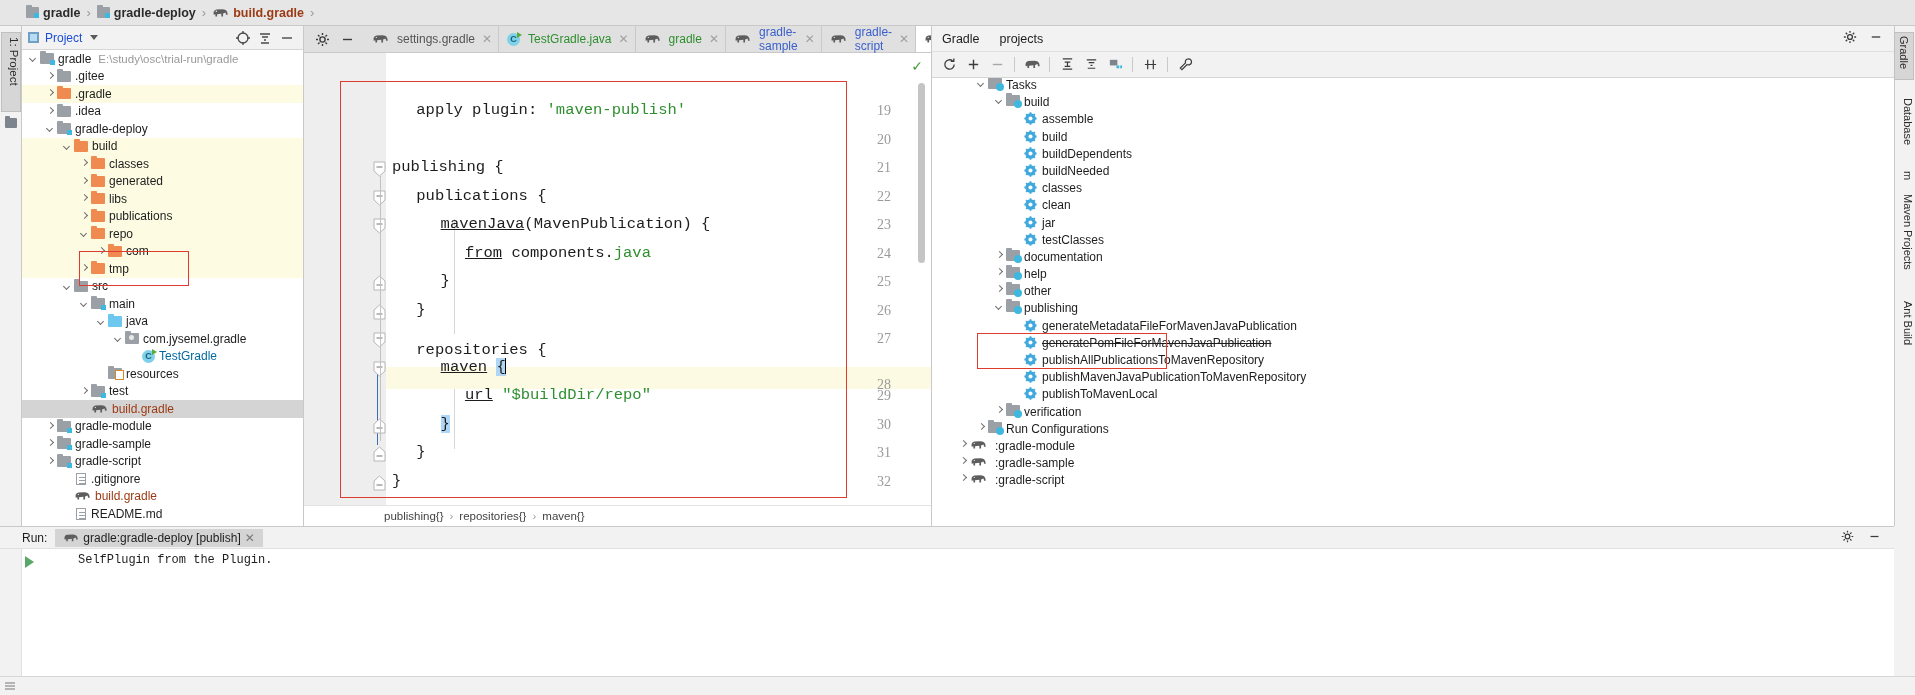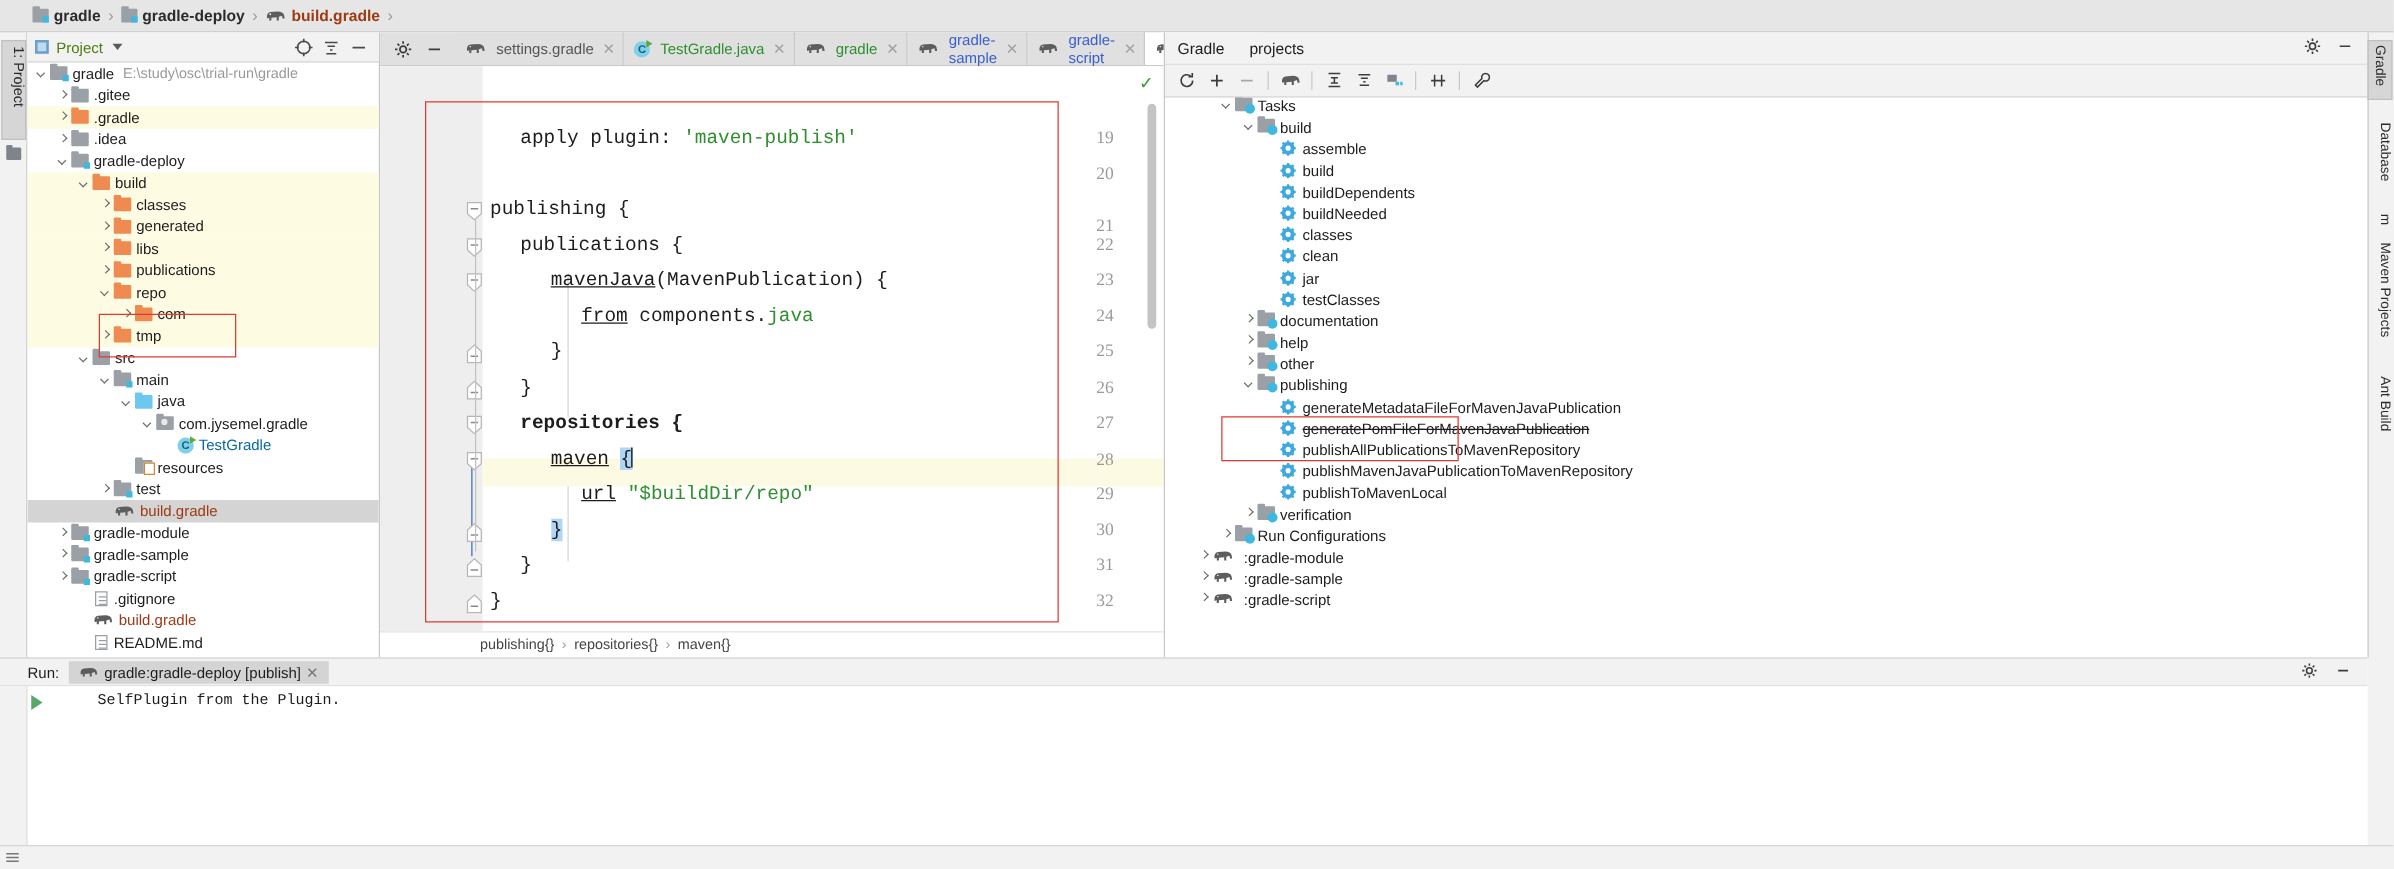--- a/index.html
+++ b/index.html
@@ -51,21 +51,21 @@
   }
   .vtab-ico:before{content:"";position:absolute;left:0;top:-2px;width:5px;height:3px;background:#7d848b;border-radius:1px 1px 0 0;}
 
   
   .projpanel { position:absolute; left:22px; top:26px; width:282px; height:500px; background:#fff; border-right:1px solid #c9c9c9; }
   .proj-header {
     height:24px; background:#f2f2f2; border-bottom:1px solid #d6d6d6;
     display:flex; align-items:center; padding:0 6px;
   }
   .proj-sq { width:11px;height:11px;border:2px solid #6f9fc4;background:#b8dcf2;margin-right:6px;}
-  .proj-title { font-size:12px; color:#4d7c0f; }
+  .proj-title { font-size:12px; color:#1d4ed8; }
   .caret-dn { width:0;height:0;border-left:4px solid transparent;border-right:4px solid transparent;border-top:5px solid #5a5a5a;margin-left:8px;}
   .hdr-spacer { flex:1 1 auto; }
   .hdr-ico { width:20px;height:20px;position:relative;margin-left:2px;}
   .tree { position:relative; height:476px; overflow:hidden; font-size:12px; }
   .trow { height:17.5px; display:flex; align-items:center; white-space:nowrap; position:relative;}
   .trow.hl-yellow { background:#fdfce3; }
   .trow.sel { background:#d4d4d4; }
   .arr { width:11px;height:11px;flex:0 0 auto;position:relative;margin-right:1px;}
   .arr.r:after{content:"";position:absolute;left:3px;top:2px;width:4px;height:4px;border-right:1.6px solid #6e6e6e;border-bottom:1.6px solid #6e6e6e;transform:rotate(-45deg);}
   .arr.d:after{content:"";position:absolute;left:2px;top:3px;width:4px;height:4px;border-right:1.6px solid #6e6e6e;border-bottom:1.6px solid #6e6e6e;transform:rotate(45deg);}
@@ -487,28 +487,28 @@
 
       <div class="redbox" style="left:36px; top:28px; width:507px; height:417px;"></div>
 
       <div class="blueline-v" style="left:73px; top:316px; height:76px;"></div>
       <div class="indent-guide" style="left:150px; top:166px; height:115px;"></div>
       <div class="indent-guide" style="left:150px; top:336px; height:60px;"></div>
 
       <div id="gutter-lines">
           <div class="lineno" style="top: 50px;">19</div>
           <div class="lineno" style="top: 78.5px;">20</div>
-          <div class="lineno" style="top: 107px; margin-top: 14px;">21</div>
+          <div class="lineno" style="top: 107px;">21</div>
           <div class="lineno" style="top: 135.5px;">22</div>
           <div class="lineno" style="top: 164px;">23</div>
           <div class="lineno" style="top: 192.5px;">24</div>
           <div class="lineno" style="top: 221px;">25</div>
           <div class="lineno" style="top: 249.5px;">26</div>
           <div class="lineno" style="top: 278px;">27</div>
-          <div class="lineno" style="top: 308px;">28</div>
+          <div class="lineno" style="top: 324px;">28</div>
           <div class="lineno" style="top: 335px;">29</div>
           <div class="lineno" style="top: 363.5px;">30</div>
           <div class="lineno" style="top: 392px;">31</div>
           <div class="lineno" style="top: 420.5px;">32</div>
         </div>
       <div id="folds">
           <div class="fold" style="top: 108px;"><svg width="15" height="16" viewBox="0 0 15 16">
               <path d="M2 1 H13 V10 L7.5 15 L2 10 Z" fill="#fff" stroke="#b6b6b6"></path>
               <path d="M4.5 6h6" stroke="#8a8a8a" stroke-width="1.2"></path>
             </svg></div>
@@ -551,21 +551,21 @@
           <div style="position: absolute; left: 75.5px; top: 123px; height: 265.05px; border-left: 1px solid rgb(194, 194, 194);"></div>
         </div>
       <div id="codelines">
           <div class="codeline" style="top: 48px; left: 112.31px;">apply plugin: <span class="kw-str">'maven-publish'</span></div>
           <div class="codeline" style="top: 105px; left: 88px;">publishing {</div>
           <div class="codeline" style="top: 133.5px; left: 112.31px;">publications {</div>
           <div class="codeline" style="top: 162px; left: 136.62px;"><span class="und">mavenJava</span>(MavenPublication) {</div>
           <div class="codeline" style="top: 190.5px; left: 160.93px;"><span class="und">from</span> components.<span class="kw-green">java</span></div>
           <div class="codeline" style="top: 219px; left: 136.62px;">}</div>
           <div class="codeline" style="top: 247.5px; left: 112.31px;">}</div>
-          <div class="codeline" style="top: 276px; left: 112.31px; font-weight: bold;">repositories {</div>
+          <div class="codeline" style="top: 288px; left: 112.31px;">repositories {</div>
           <div class="codeline" style="top: 304.5px; left: 136.62px;"><span class="und">maven</span> <span class="sel-bg">{</span><span class="caret-bar"></span></div>
           <div class="codeline" style="top: 333px; left: 160.93px;"><span class="und">url</span> <span class="kw-green">"$buildDir/repo"</span></div>
           <div class="codeline" style="top: 361.5px; left: 136.62px;"><span class="sel-bg">}</span></div>
           <div class="codeline" style="top: 390px; left: 112.31px;">}</div>
           <div class="codeline" style="top: 418.5px; left: 88px;">}</div>
         </div>
 
       <div class="check-ok">✓</div>
       <div class="scroll-v" style="right:6px; top:30px; height:180px;"></div>
 

